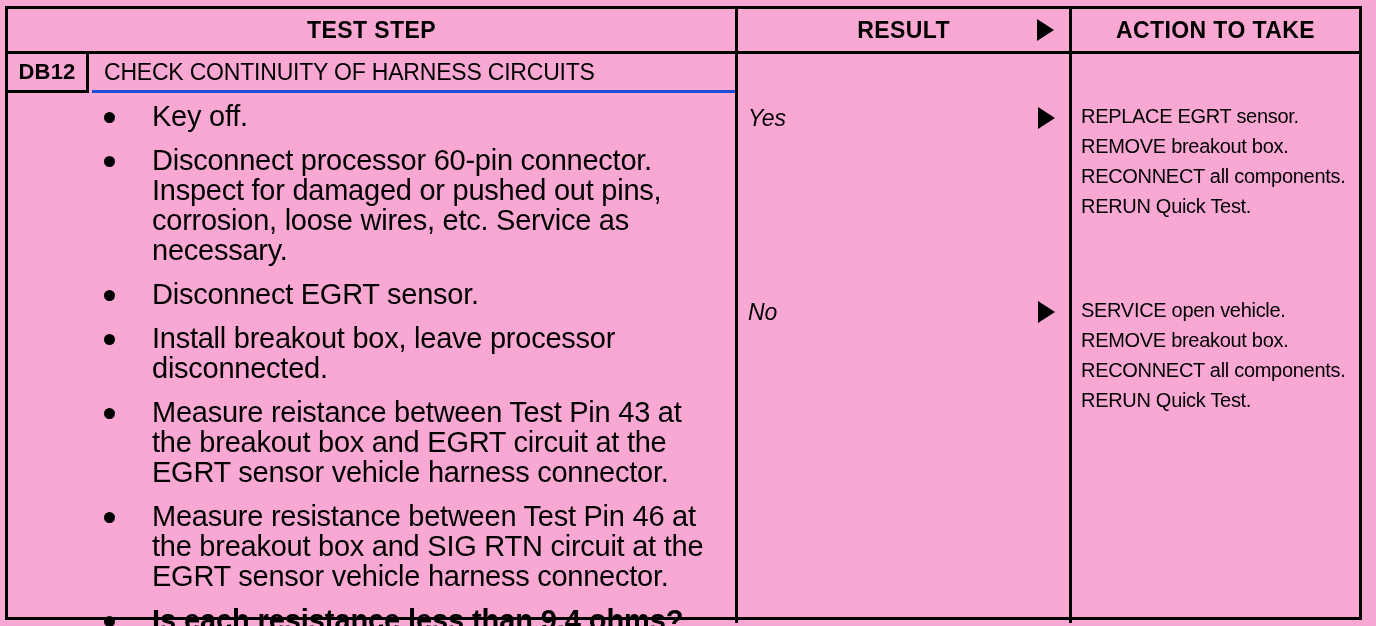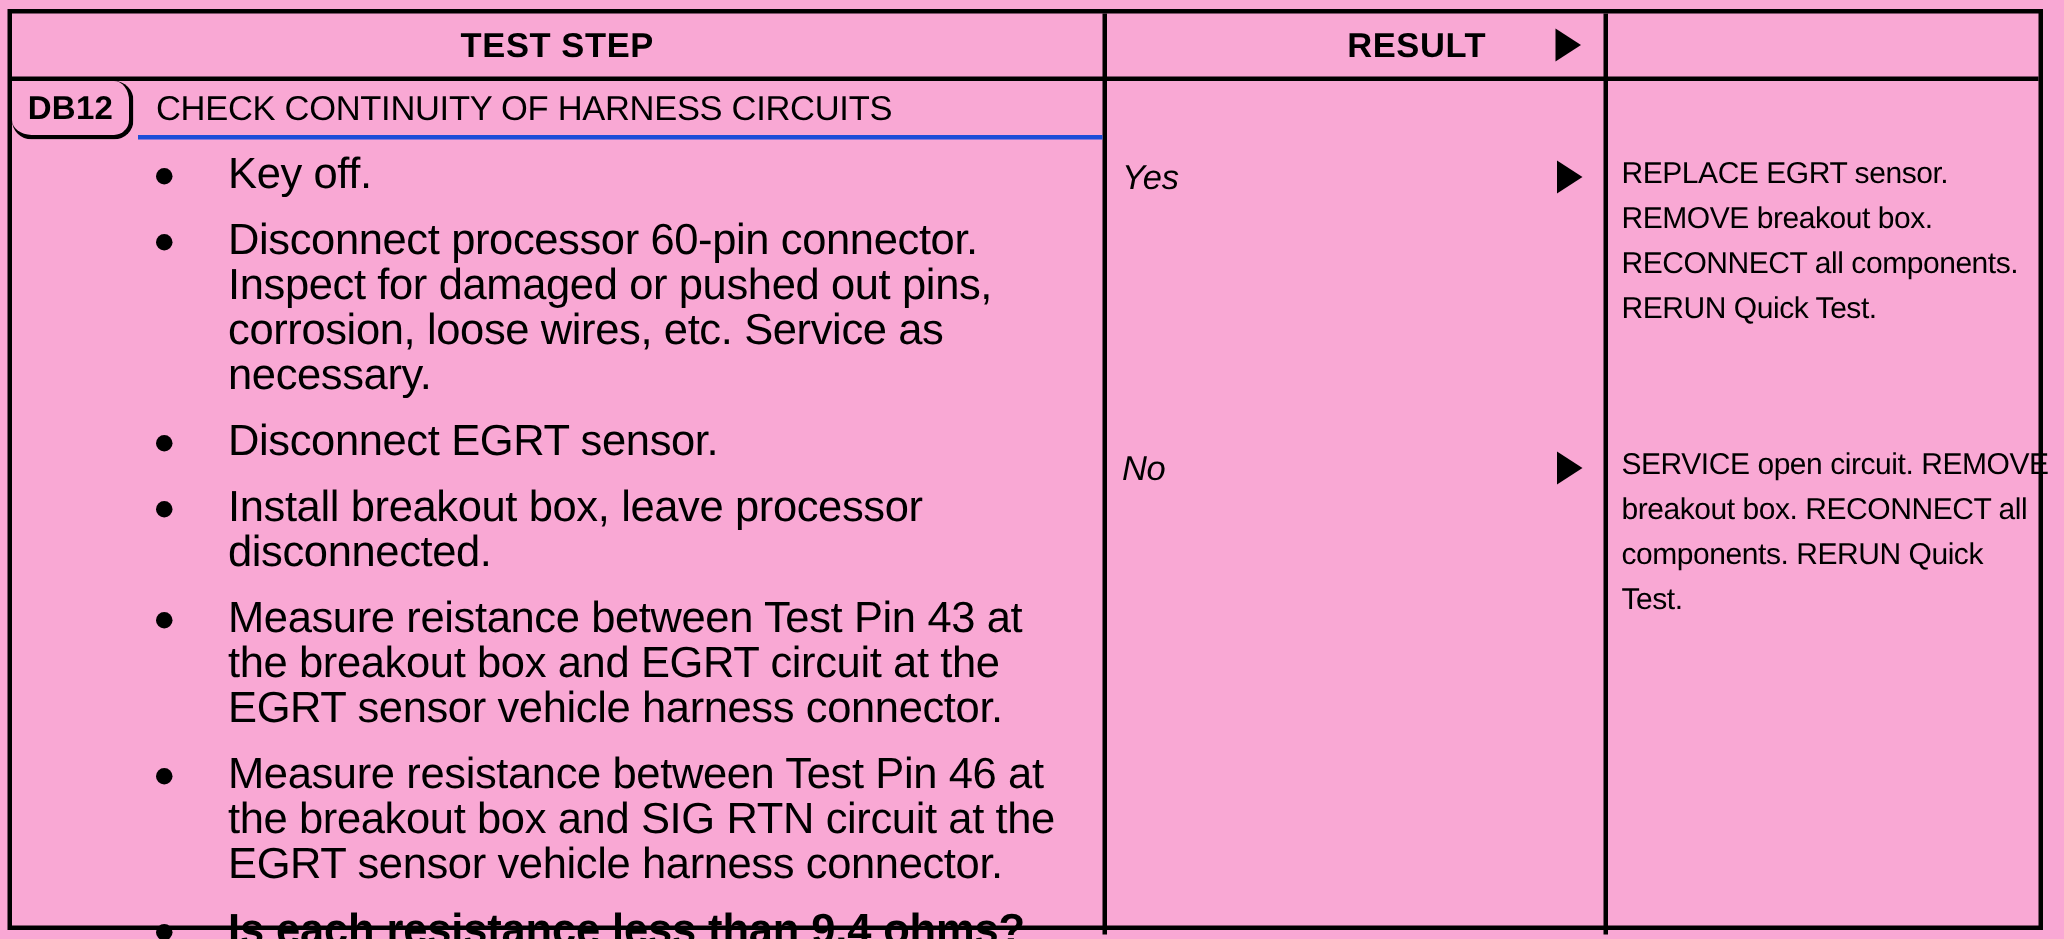--- a/index.html
+++ b/index.html
@@ -74,21 +74,21 @@
     top: 0;
     height: 42px;
     display: flex;
     align-items: center;
     justify-content: center;
     font-size: 23px;
     font-weight: bold;
     letter-spacing: 0.4px;
   }
   .header-cell.test-step { left: 0; width: 727px; }
-  .header-cell.result    { left: 730px; width: 331px; padding-left: 41px; }
+  .header-cell.result    { left: 730px; width: 331px; }
   .header-cell.action    { left: 1064px; width: 287px; }
 
   
   .tri {
     display: inline-block;
     width: 0;
     height: 0;
     border-top: 11px solid transparent;
     border-bottom: 11px solid transparent;
     border-left: 17px solid #000000;
@@ -108,21 +108,20 @@
     height: 39px;
     box-sizing: border-box;
     border-right: 3px solid #000000;
     border-bottom: 3px solid #000000;
     display: flex;
     align-items: center;
     justify-content: center;
     font-size: 22px;
     font-weight: bold;
     letter-spacing: 0.2px;
-    border-radius: 13px;
   }
 
   
   .step-title {
     position: absolute;
     left: 84px;
     top: 45px;
     width: 643px;
     height: 39px;
     box-sizing: border-box;
@@ -206,20 +205,21 @@
 
   <div class="table-frame">
 
     <div class="col-divider test-result"></div>
     <div class="col-divider result-action"></div>
 
     <div class="header-row">
       <div class="header-cell test-step">TEST STEP</div>
       <div class="header-cell result">RESULT</div>
       <div class="tri header-tri"></div>
+      <div class="header-cell action">ACTION TO TAKE</div>
     </div>
     <div class="header-rule"></div>
 
     <div class="step-id-box">DB12</div>
     <div class="step-title">CHECK CONTINUITY OF HARNESS CIRCUITS</div>
 
     <div class="steps-list">
       <div class="step-item">
         <span class="step-bullet"></span>
         <span>Key off.</span>
@@ -253,16 +253,16 @@
     <div class="result-entry r0">
       <span class="result-label">Yes</span>
       <span class="tri result-tri"></span>
     </div>
     <div class="result-entry r1">
       <span class="result-label">No</span>
       <span class="tri result-tri"></span>
     </div>
 
     <div class="action-entry a0">REPLACE EGRT sensor. REMOVE breakout box. RECONNECT all components. RERUN Quick Test.</div>
-    <div class="action-entry a1">SERVICE open circuit. REMOVE breakout box. RECONNECT all components. RERUN Quick Test.</div>
+    <div class="action-entry a1">SERVICE open vehicle. REMOVE breakout box. RECONNECT all components. RERUN Quick Test.</div>
 
   </div>
 </div>
 
 </body></html>

